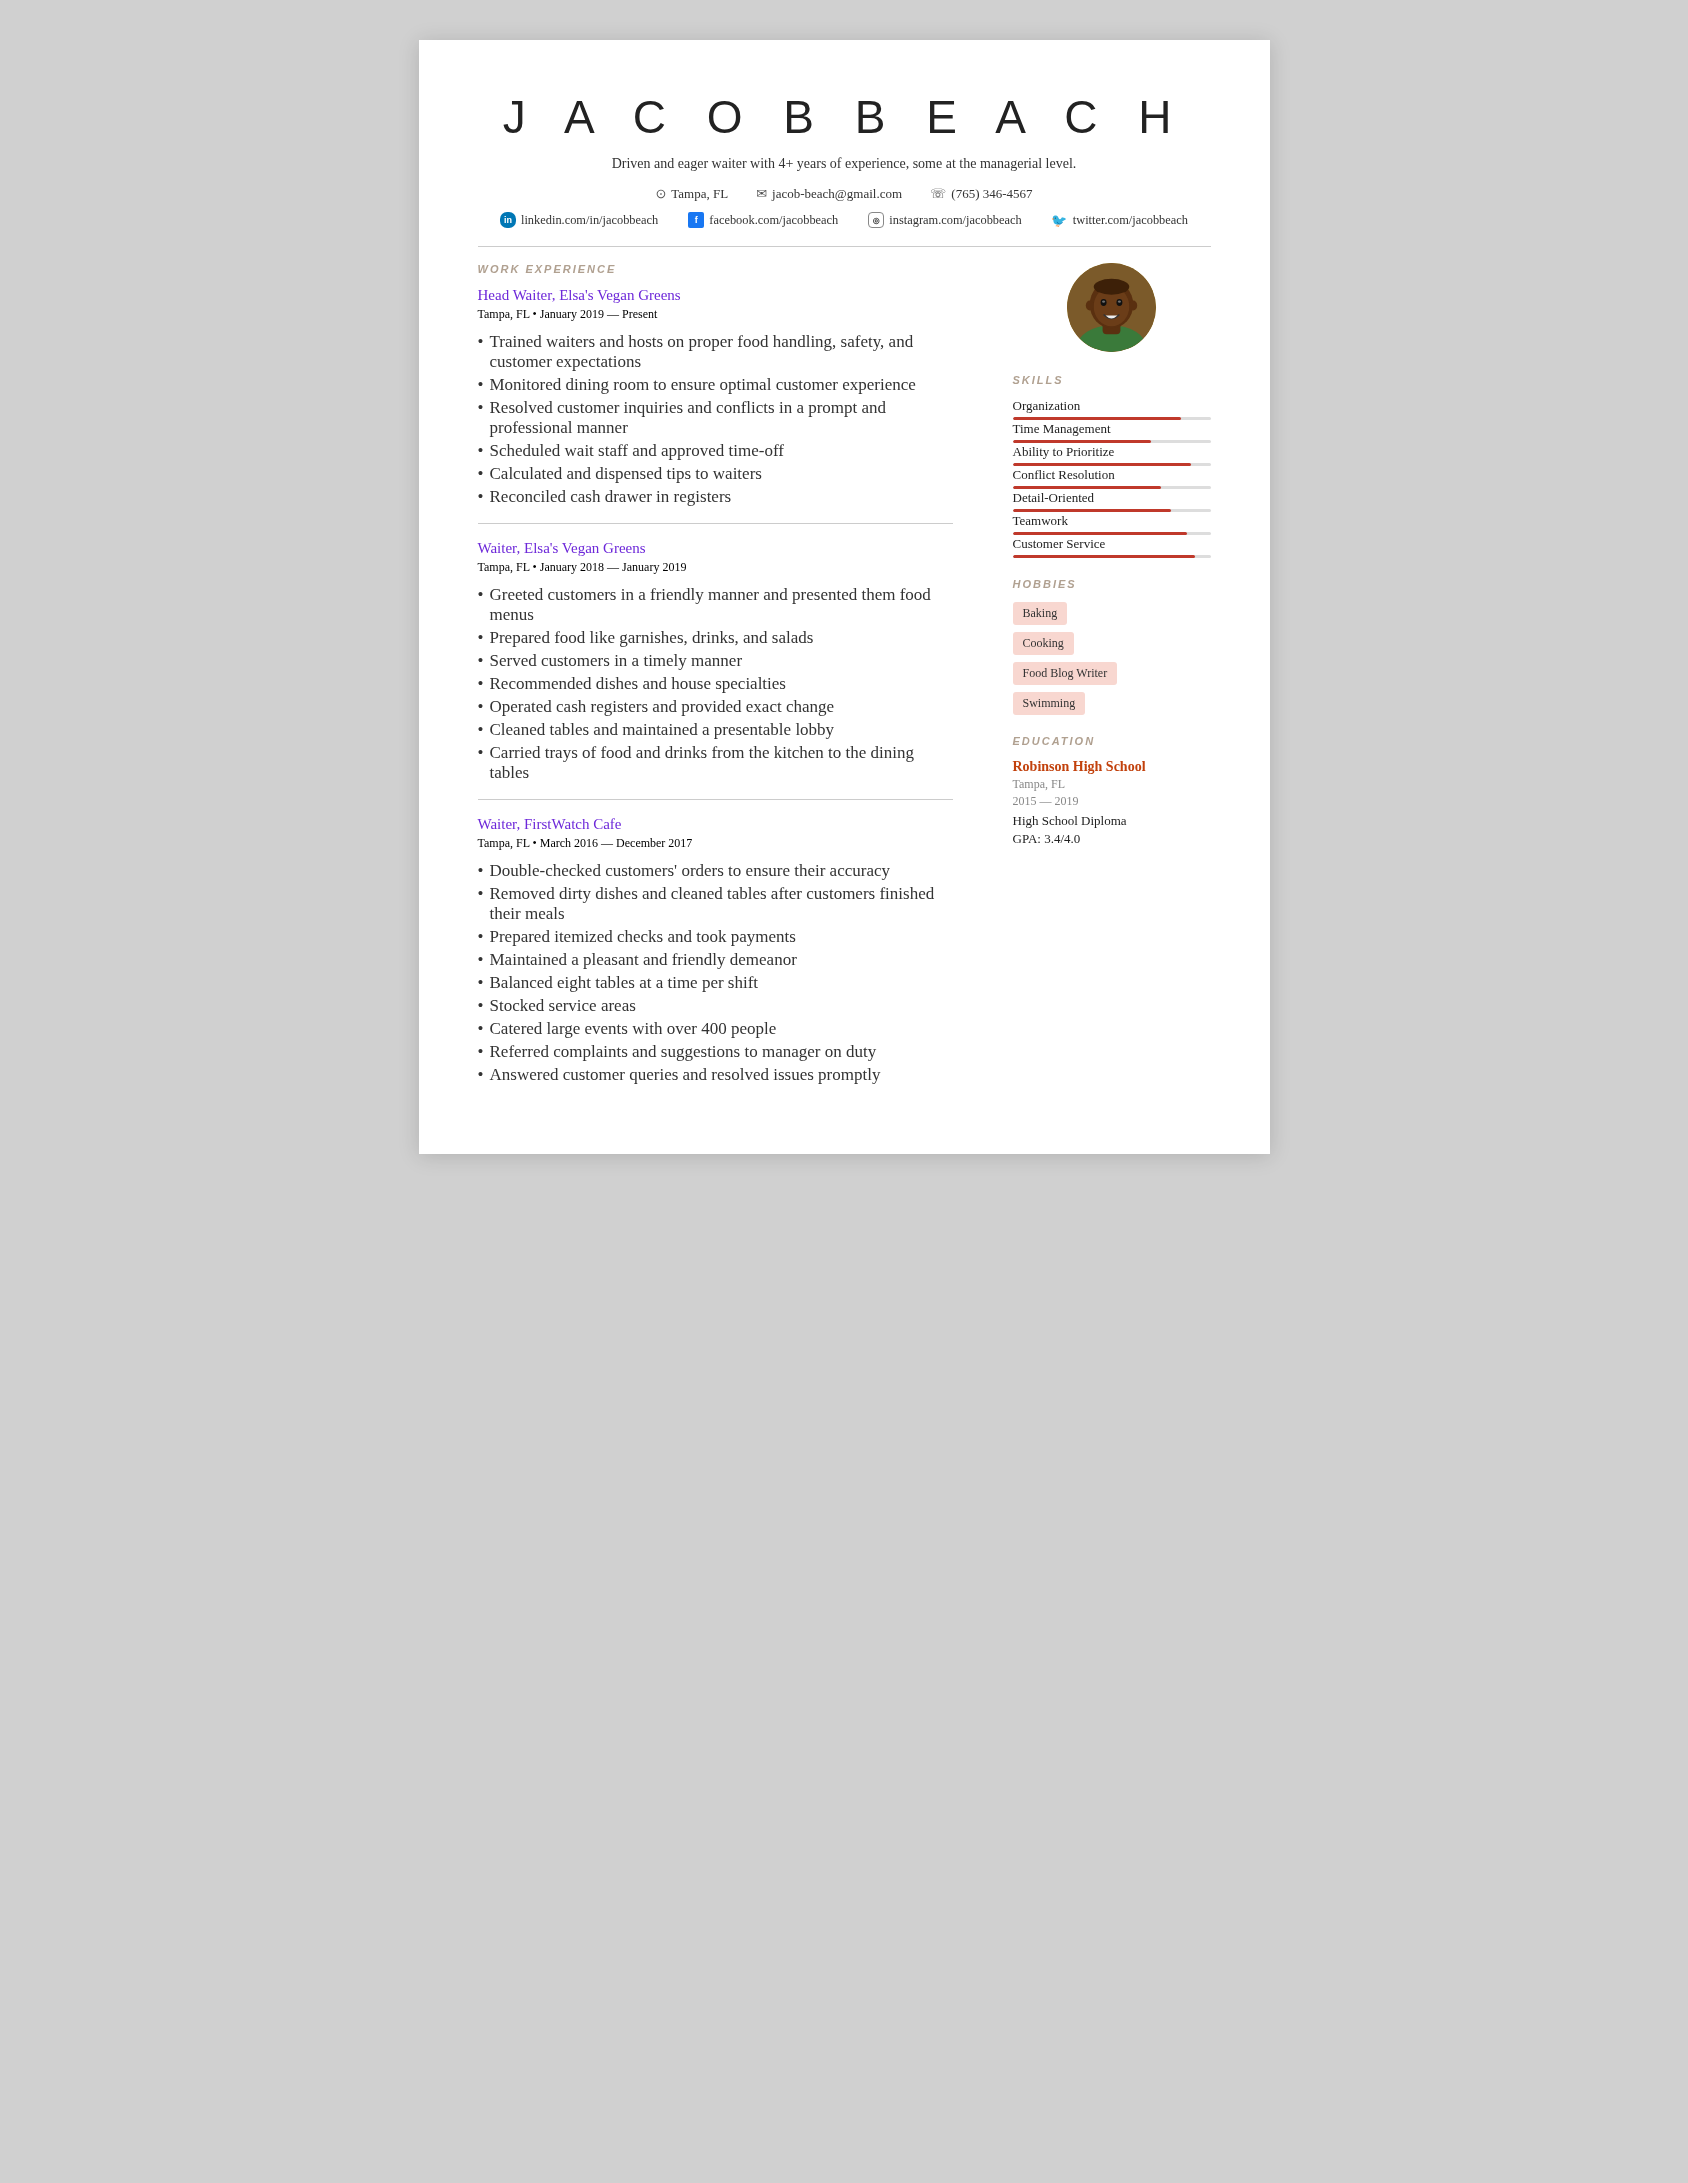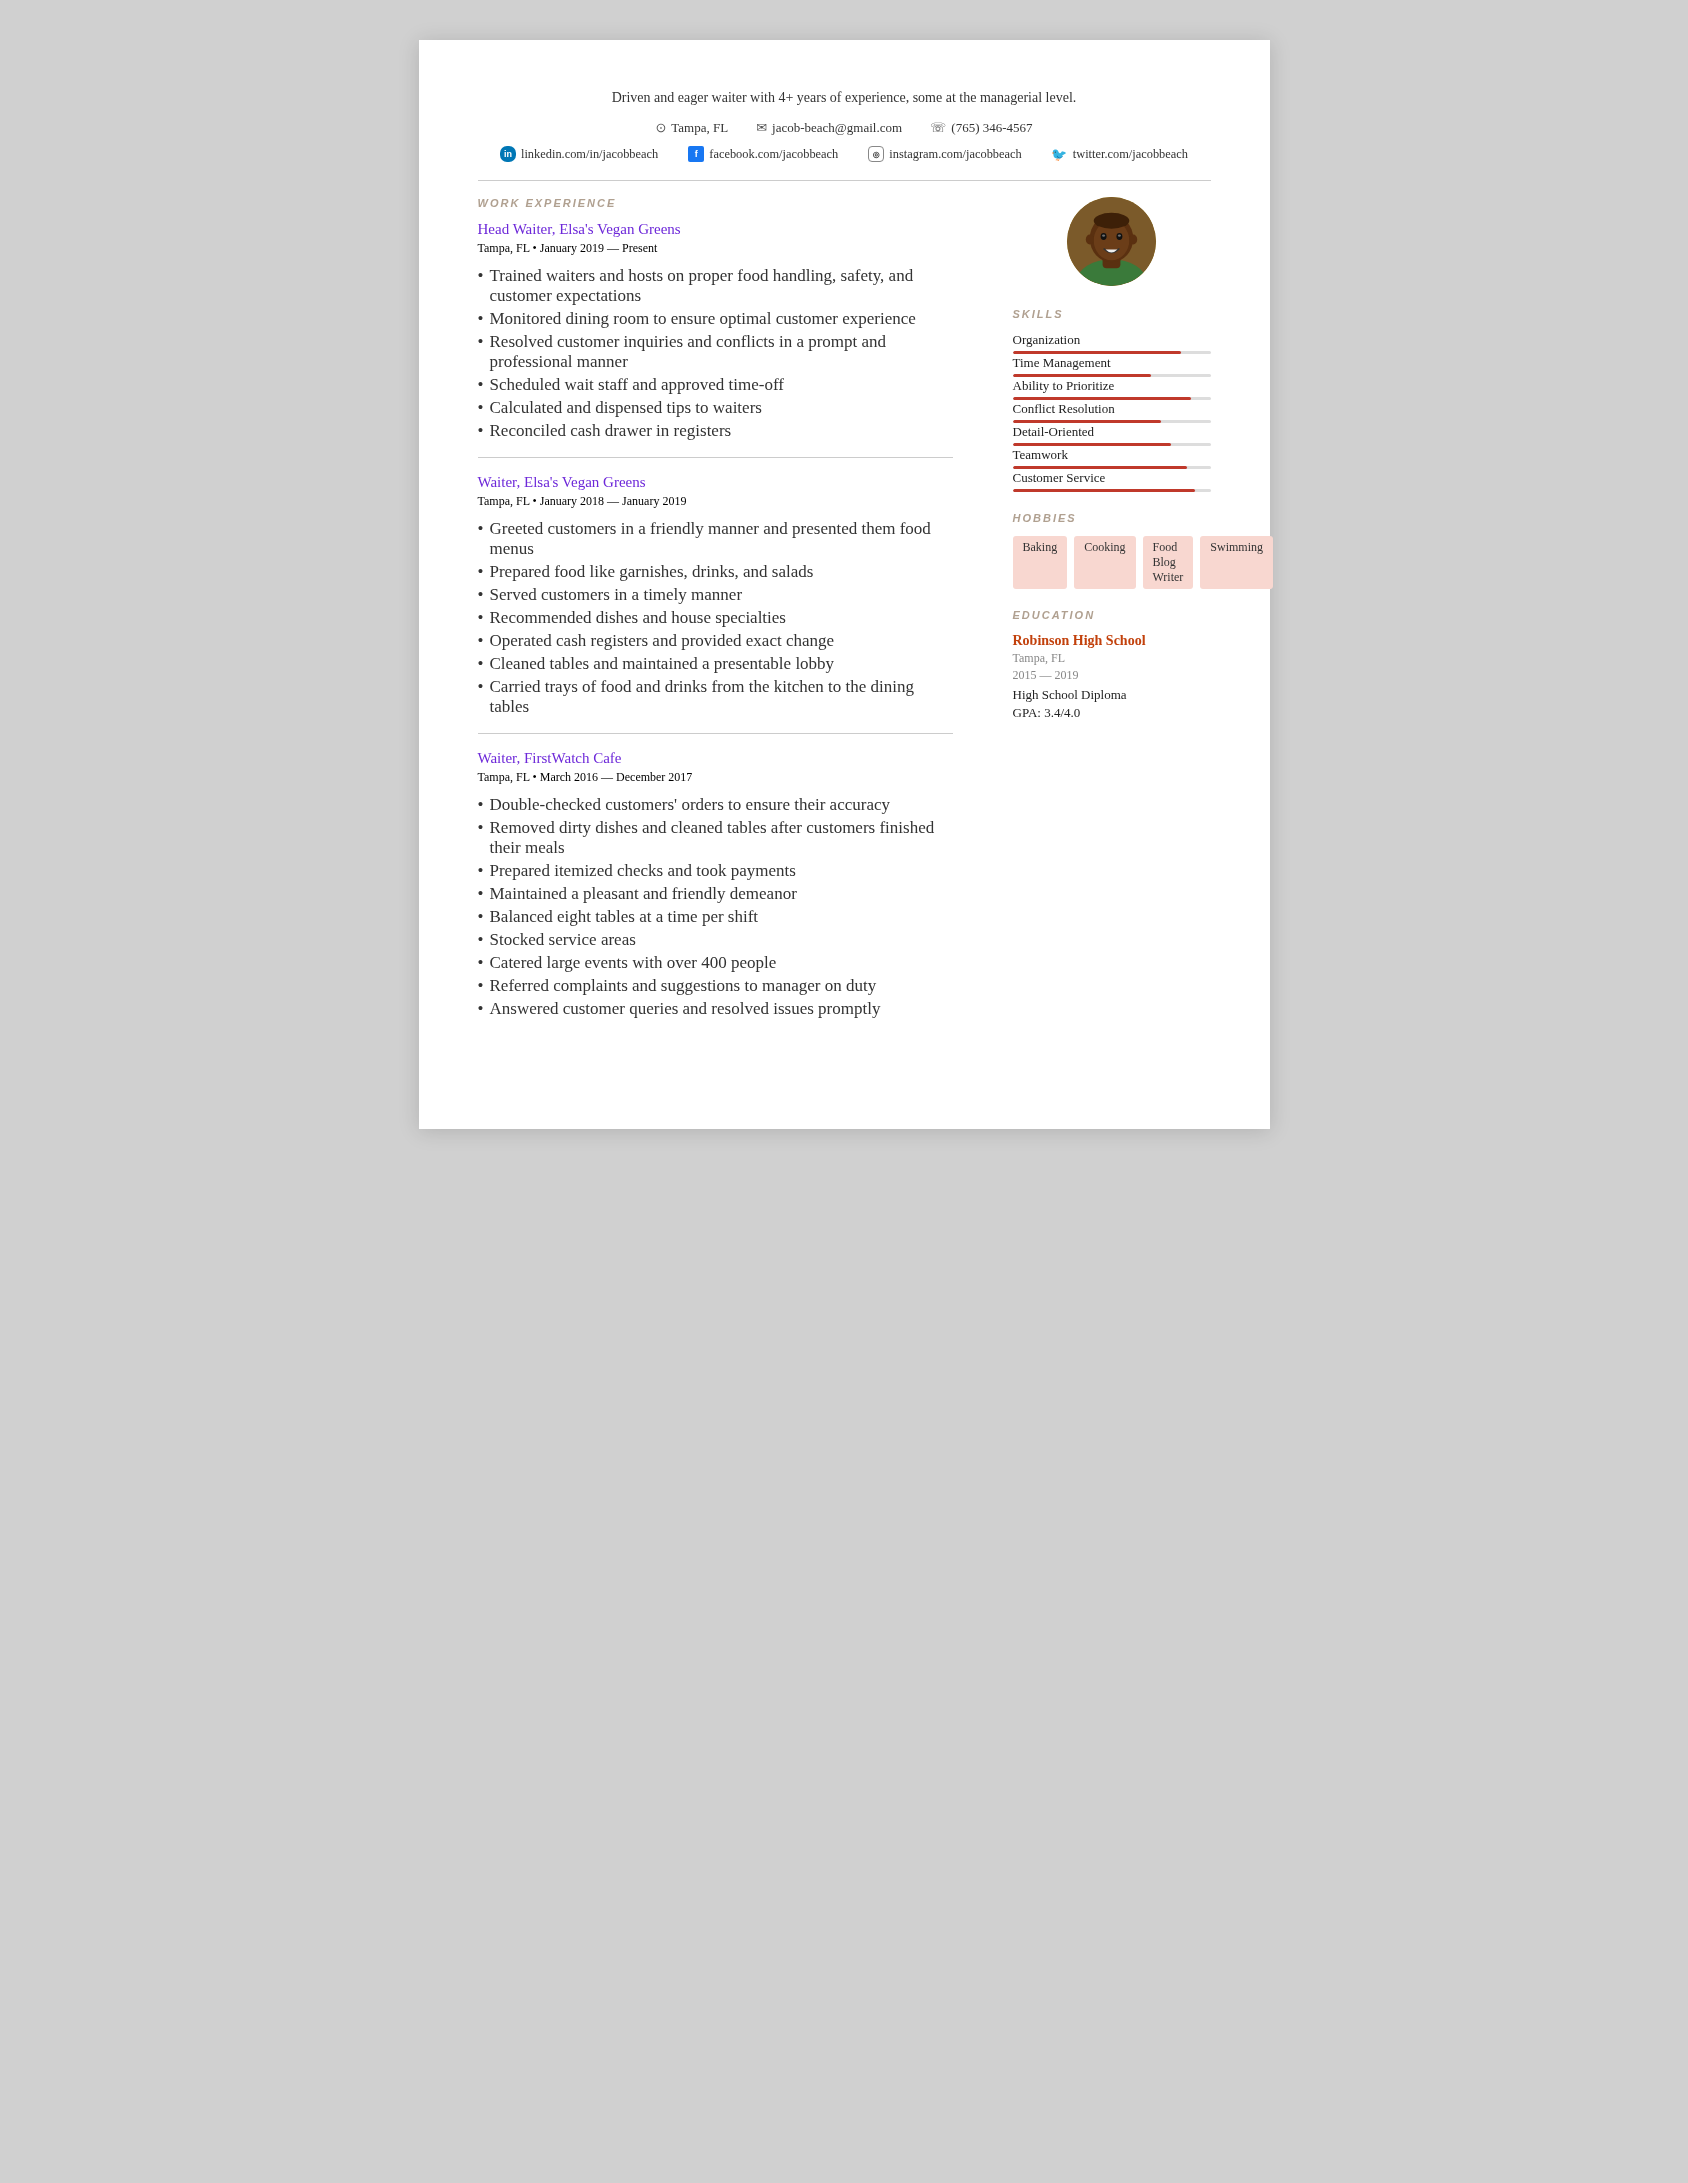--- a/index.html
+++ b/index.html
@@ -190,21 +190,21 @@
       background: #c0392b;
       border-radius: 2px;
     }
 
     
     .hobbies-section {
       margin-top: 20px;
     }
     .hobby-tags {
       display: flex;
-      flex-direction: row;
+      flex-direction: column;
       gap: 7px;
       margin-top: 8px;
     }
     .hobby-tag {
       display: inline-block;
       background: #f8d7d0;
       color: #333;
       font-size: 12px;
       padding: 4px 10px;
       border-radius: 3px;
@@ -245,20 +245,21 @@
       font-size: 13px;
       color: #555;
     }
   </style>
 </head>
 <body>
 
 <div class="resume-page">
 
   <div class="header">
+    <div class="header-name">J A C O B   B E A C H</div>
     <div class="header-tagline">Driven and eager waiter with 4+ years of experience, some at the managerial level.</div>
     <div class="header-contact">
       <div class="contact-item">
         <span class="contact-icon">⊙</span>
         <span>Tampa, FL</span>
       </div>
       <div class="contact-item">
         <span class="contact-icon">✉</span>
         <span>jacob-beach@gmail.com</span>
       </div>

